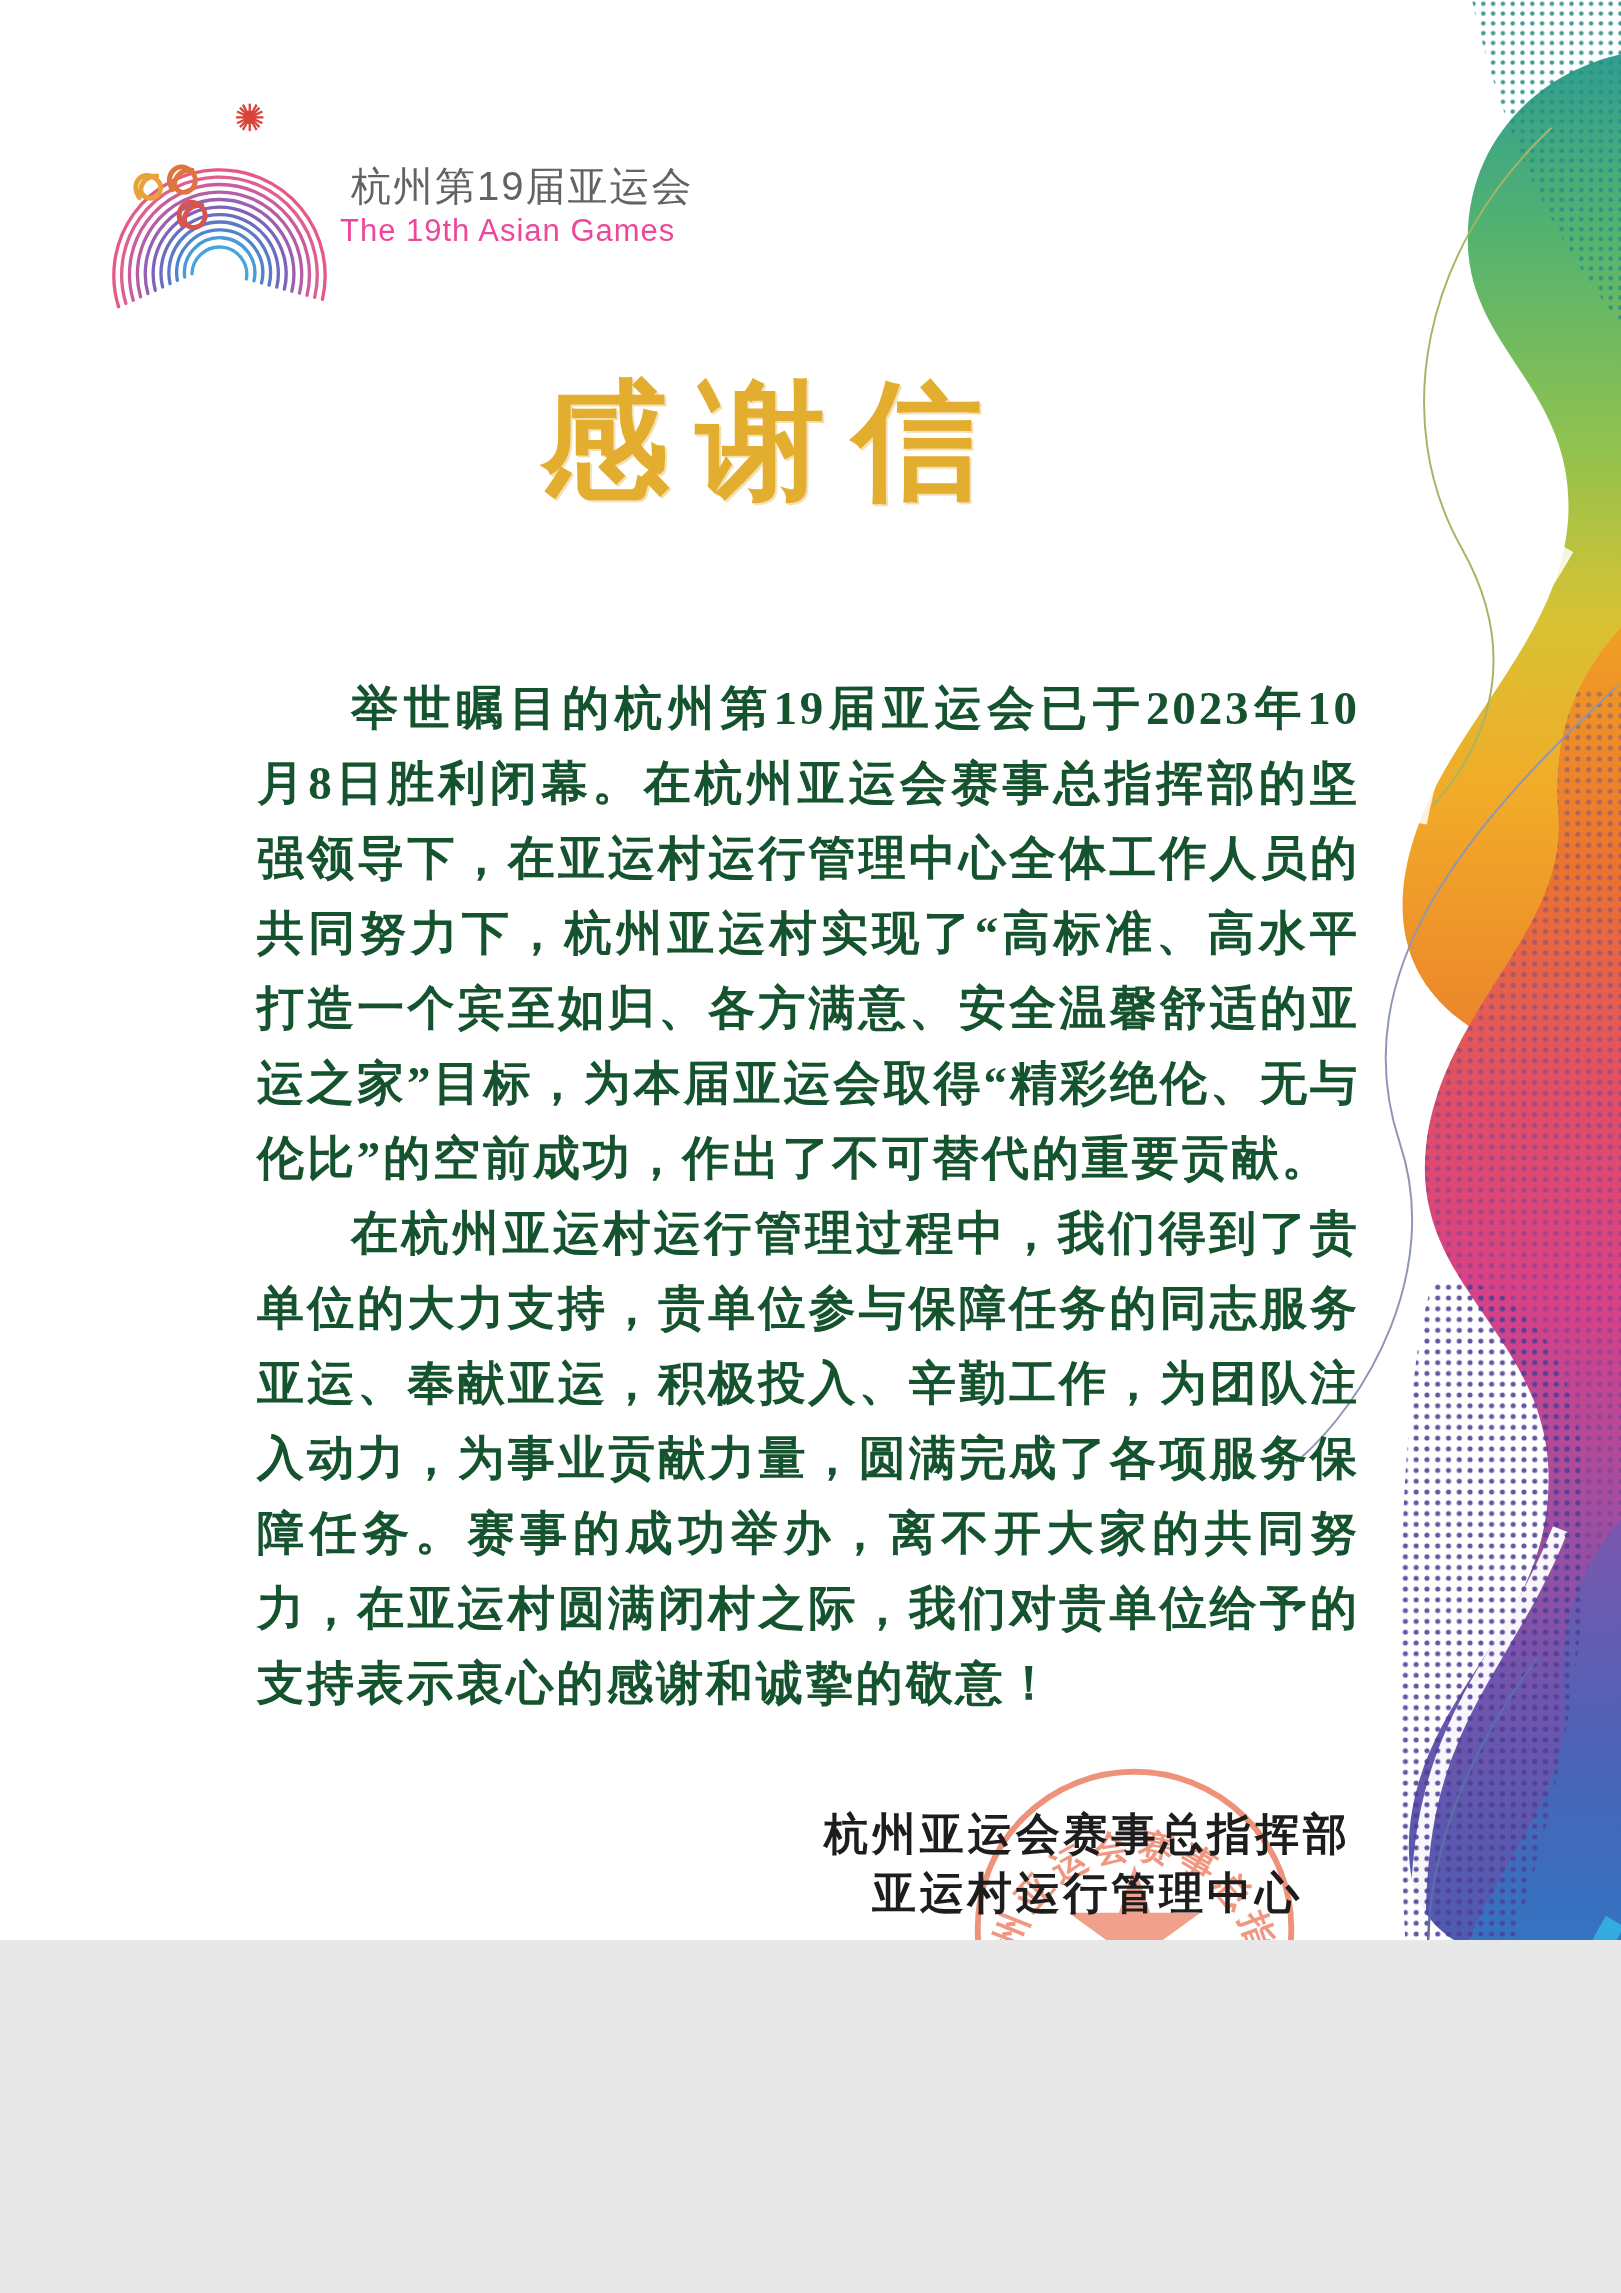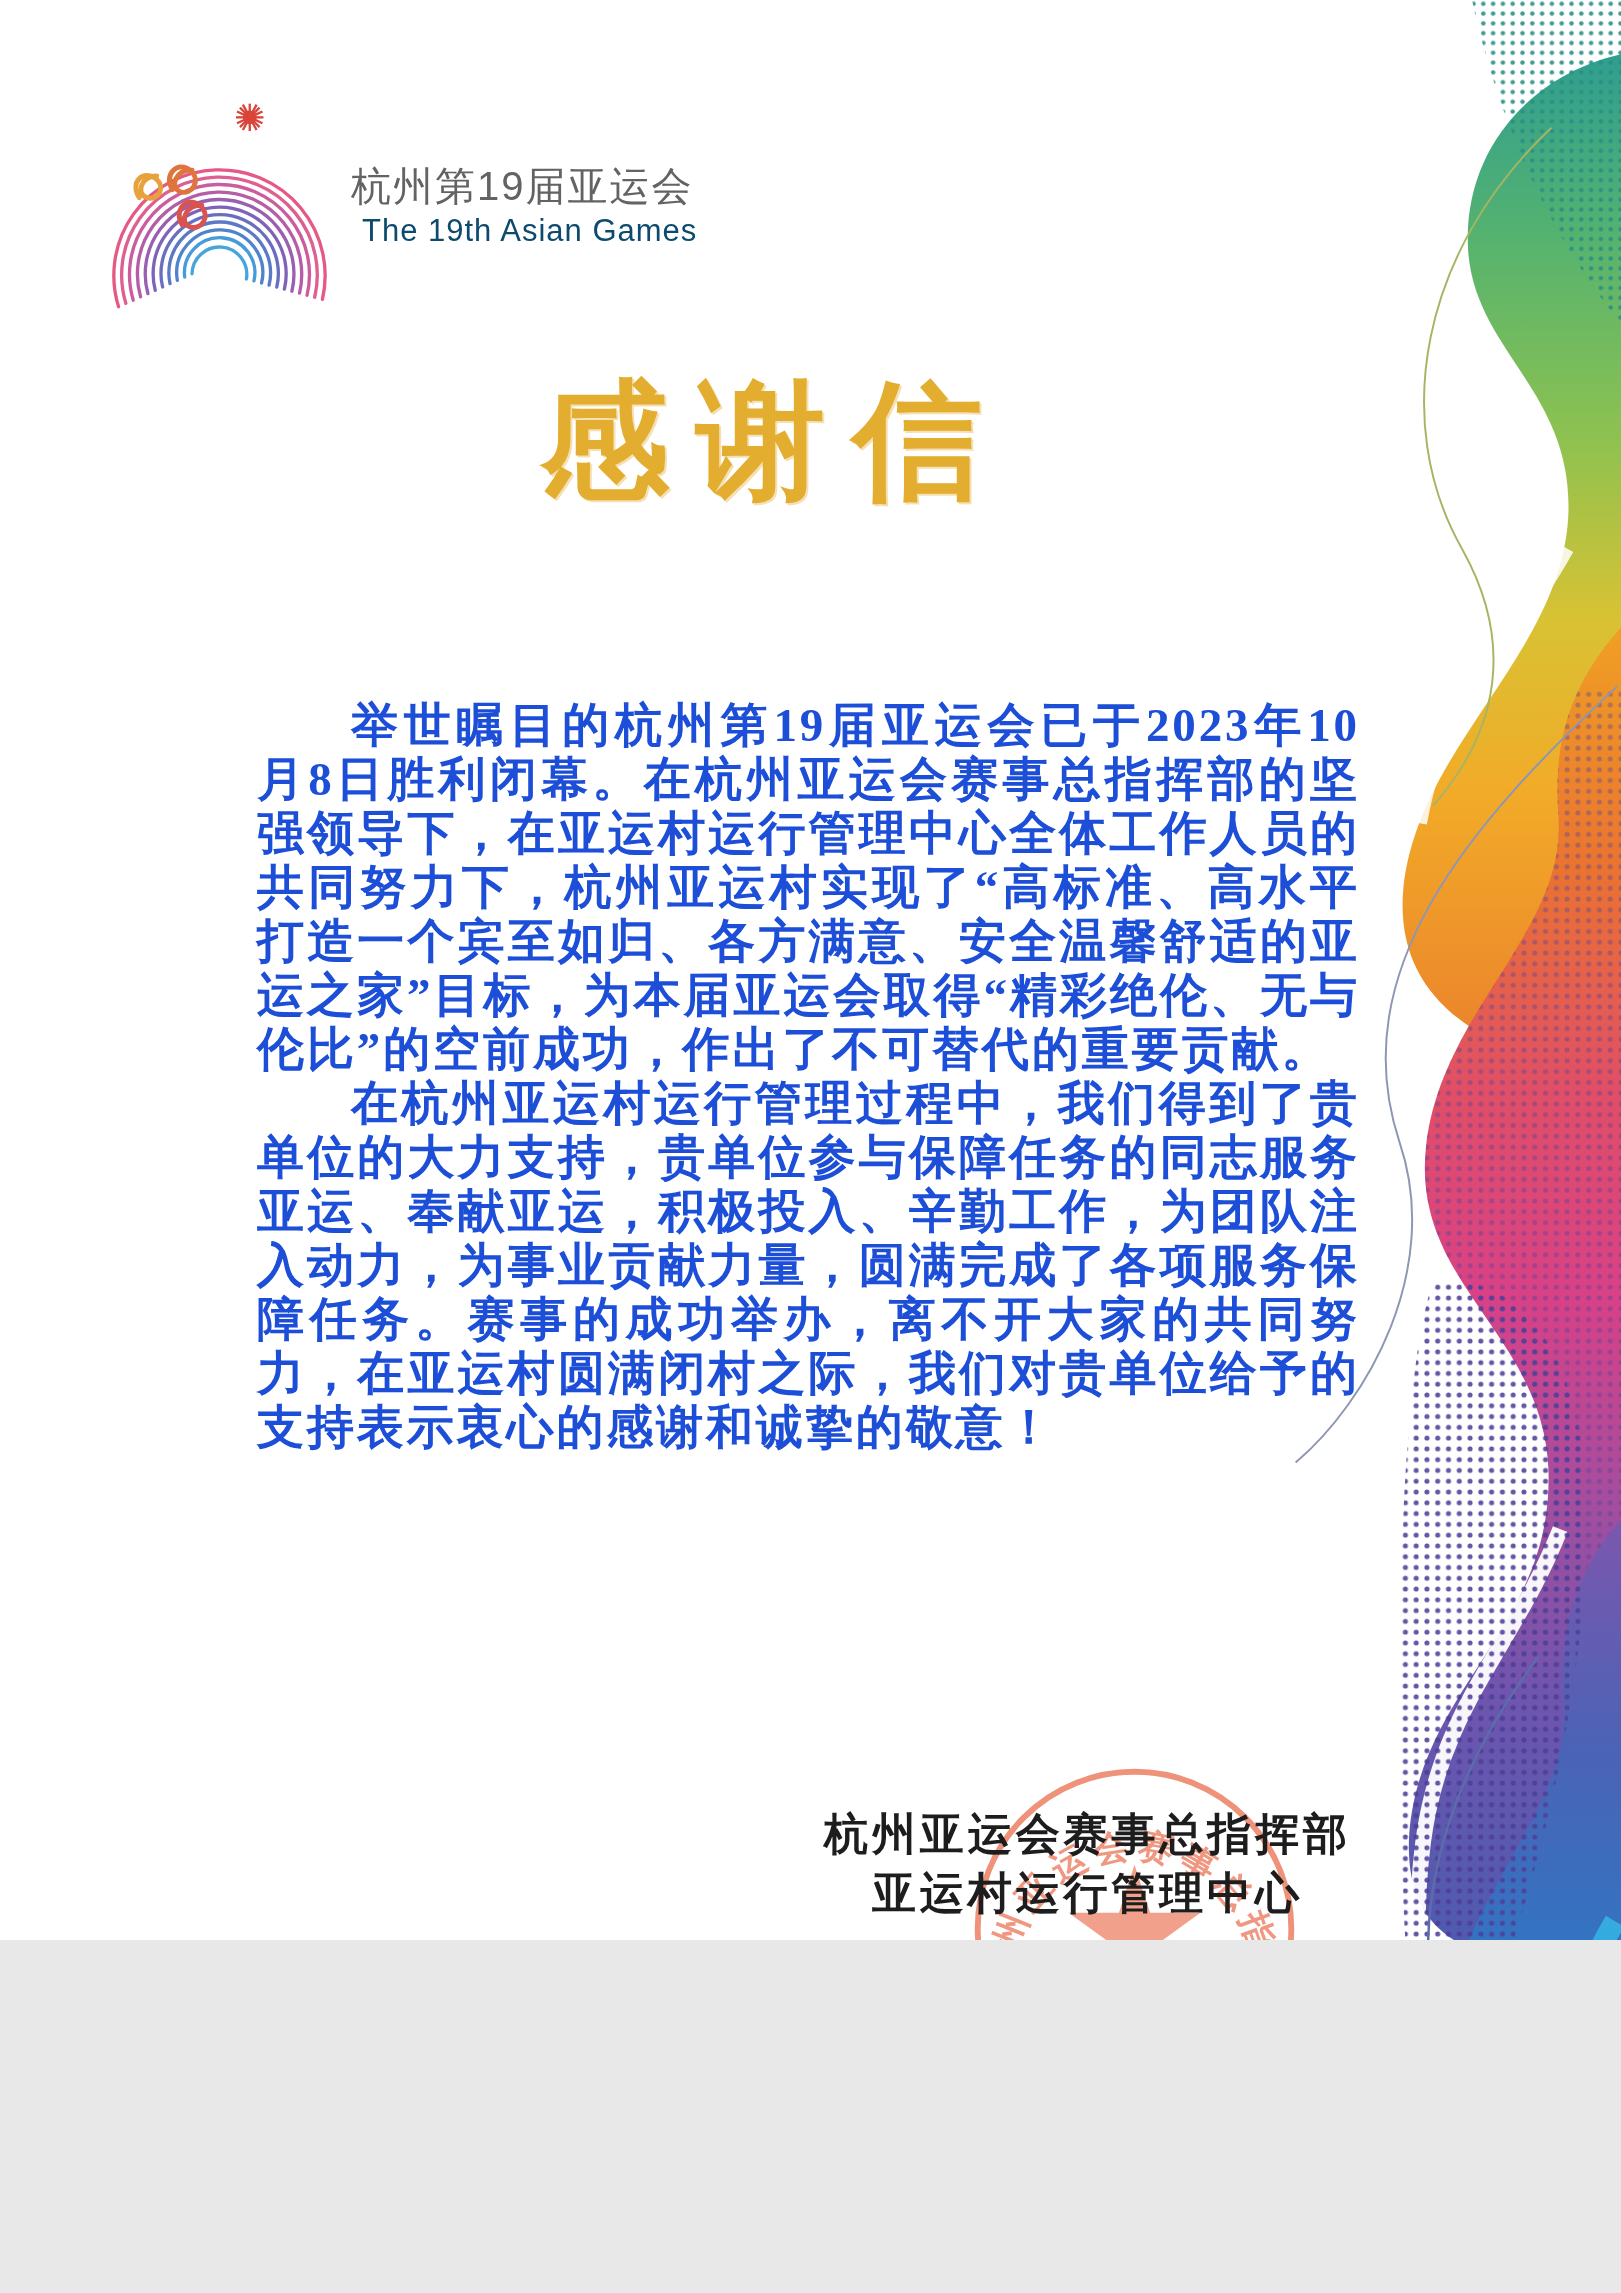--- a/index.html
+++ b/index.html
@@ -14,45 +14,45 @@
   .deco{position:absolute;left:0;top:0;width:1621px;height:2294px;z-index:0;}
   
   .logo-wrap{position:absolute;left:88px;top:88px;width:549px;height:225px;z-index:2;}
   .logo-emblem{position:absolute;left:0;top:0;}
   .logo-cn{
     position:absolute;left:263px;top:71px;
     font-family:"Liberation Sans","DejaVu Sans",sans-serif;
     font-size:40px;color:#636363;letter-spacing:2px;white-space:nowrap;
   }
   .logo-en{
-    position:absolute;left:274px;top:125px;
+    position:absolute;left:252px;top:125px;
     font-family:"Liberation Sans","DejaVu Sans",sans-serif;
-    font-size:31px;color:#0c4a6e;letter-spacing:1px;white-space:nowrap;text-align:center;
+    font-size:31px;color:#ec4899;letter-spacing:1px;white-space:nowrap;text-align:center;
   }
   
   .title{
     position:absolute;left:0;top:355px;width:1549px;
     text-align:center;
     font-size:129px;font-weight:bold;
     color:#e3ad2f;
     letter-spacing:27.4px;
     z-index:2;
     text-shadow:2px 2px 0 rgba(226,166,40,0.35);
   }
   
   .salutation{
     position:absolute;left:257px;top:586px;z-index:2;
     font-size:53px;font-weight:bold;color:#242424;
     letter-spacing:9.8px;white-space:nowrap;
   }
   .salutation span{border-bottom:3.9px solid #2a2a2a;padding-bottom:3.9px;}
   .body-text{
-    position:absolute;left:257px;top:698px;width:1103px;z-index:2;
-    font-size:47px;color:#1d4ed8;
-    line-height:54px;letter-spacing:2.9px;
+    position:absolute;left:257px;top:671px;width:1103px;z-index:2;
+    font-size:47px;color:#14532d;
+    line-height:75px;letter-spacing:2.9px;
     text-align:justify;text-justify:inter-ideograph;
   }
   .body-text p{margin:0;text-indent:2em;font-weight:bold;}
   
   .signature{
     position:absolute;left:823px;top:1805px;width:529px;z-index:3;
     text-align:center;color:#1d1d1d;font-weight:bold;
     font-size:44px;line-height:59px;letter-spacing:3.9px;
   }
   

